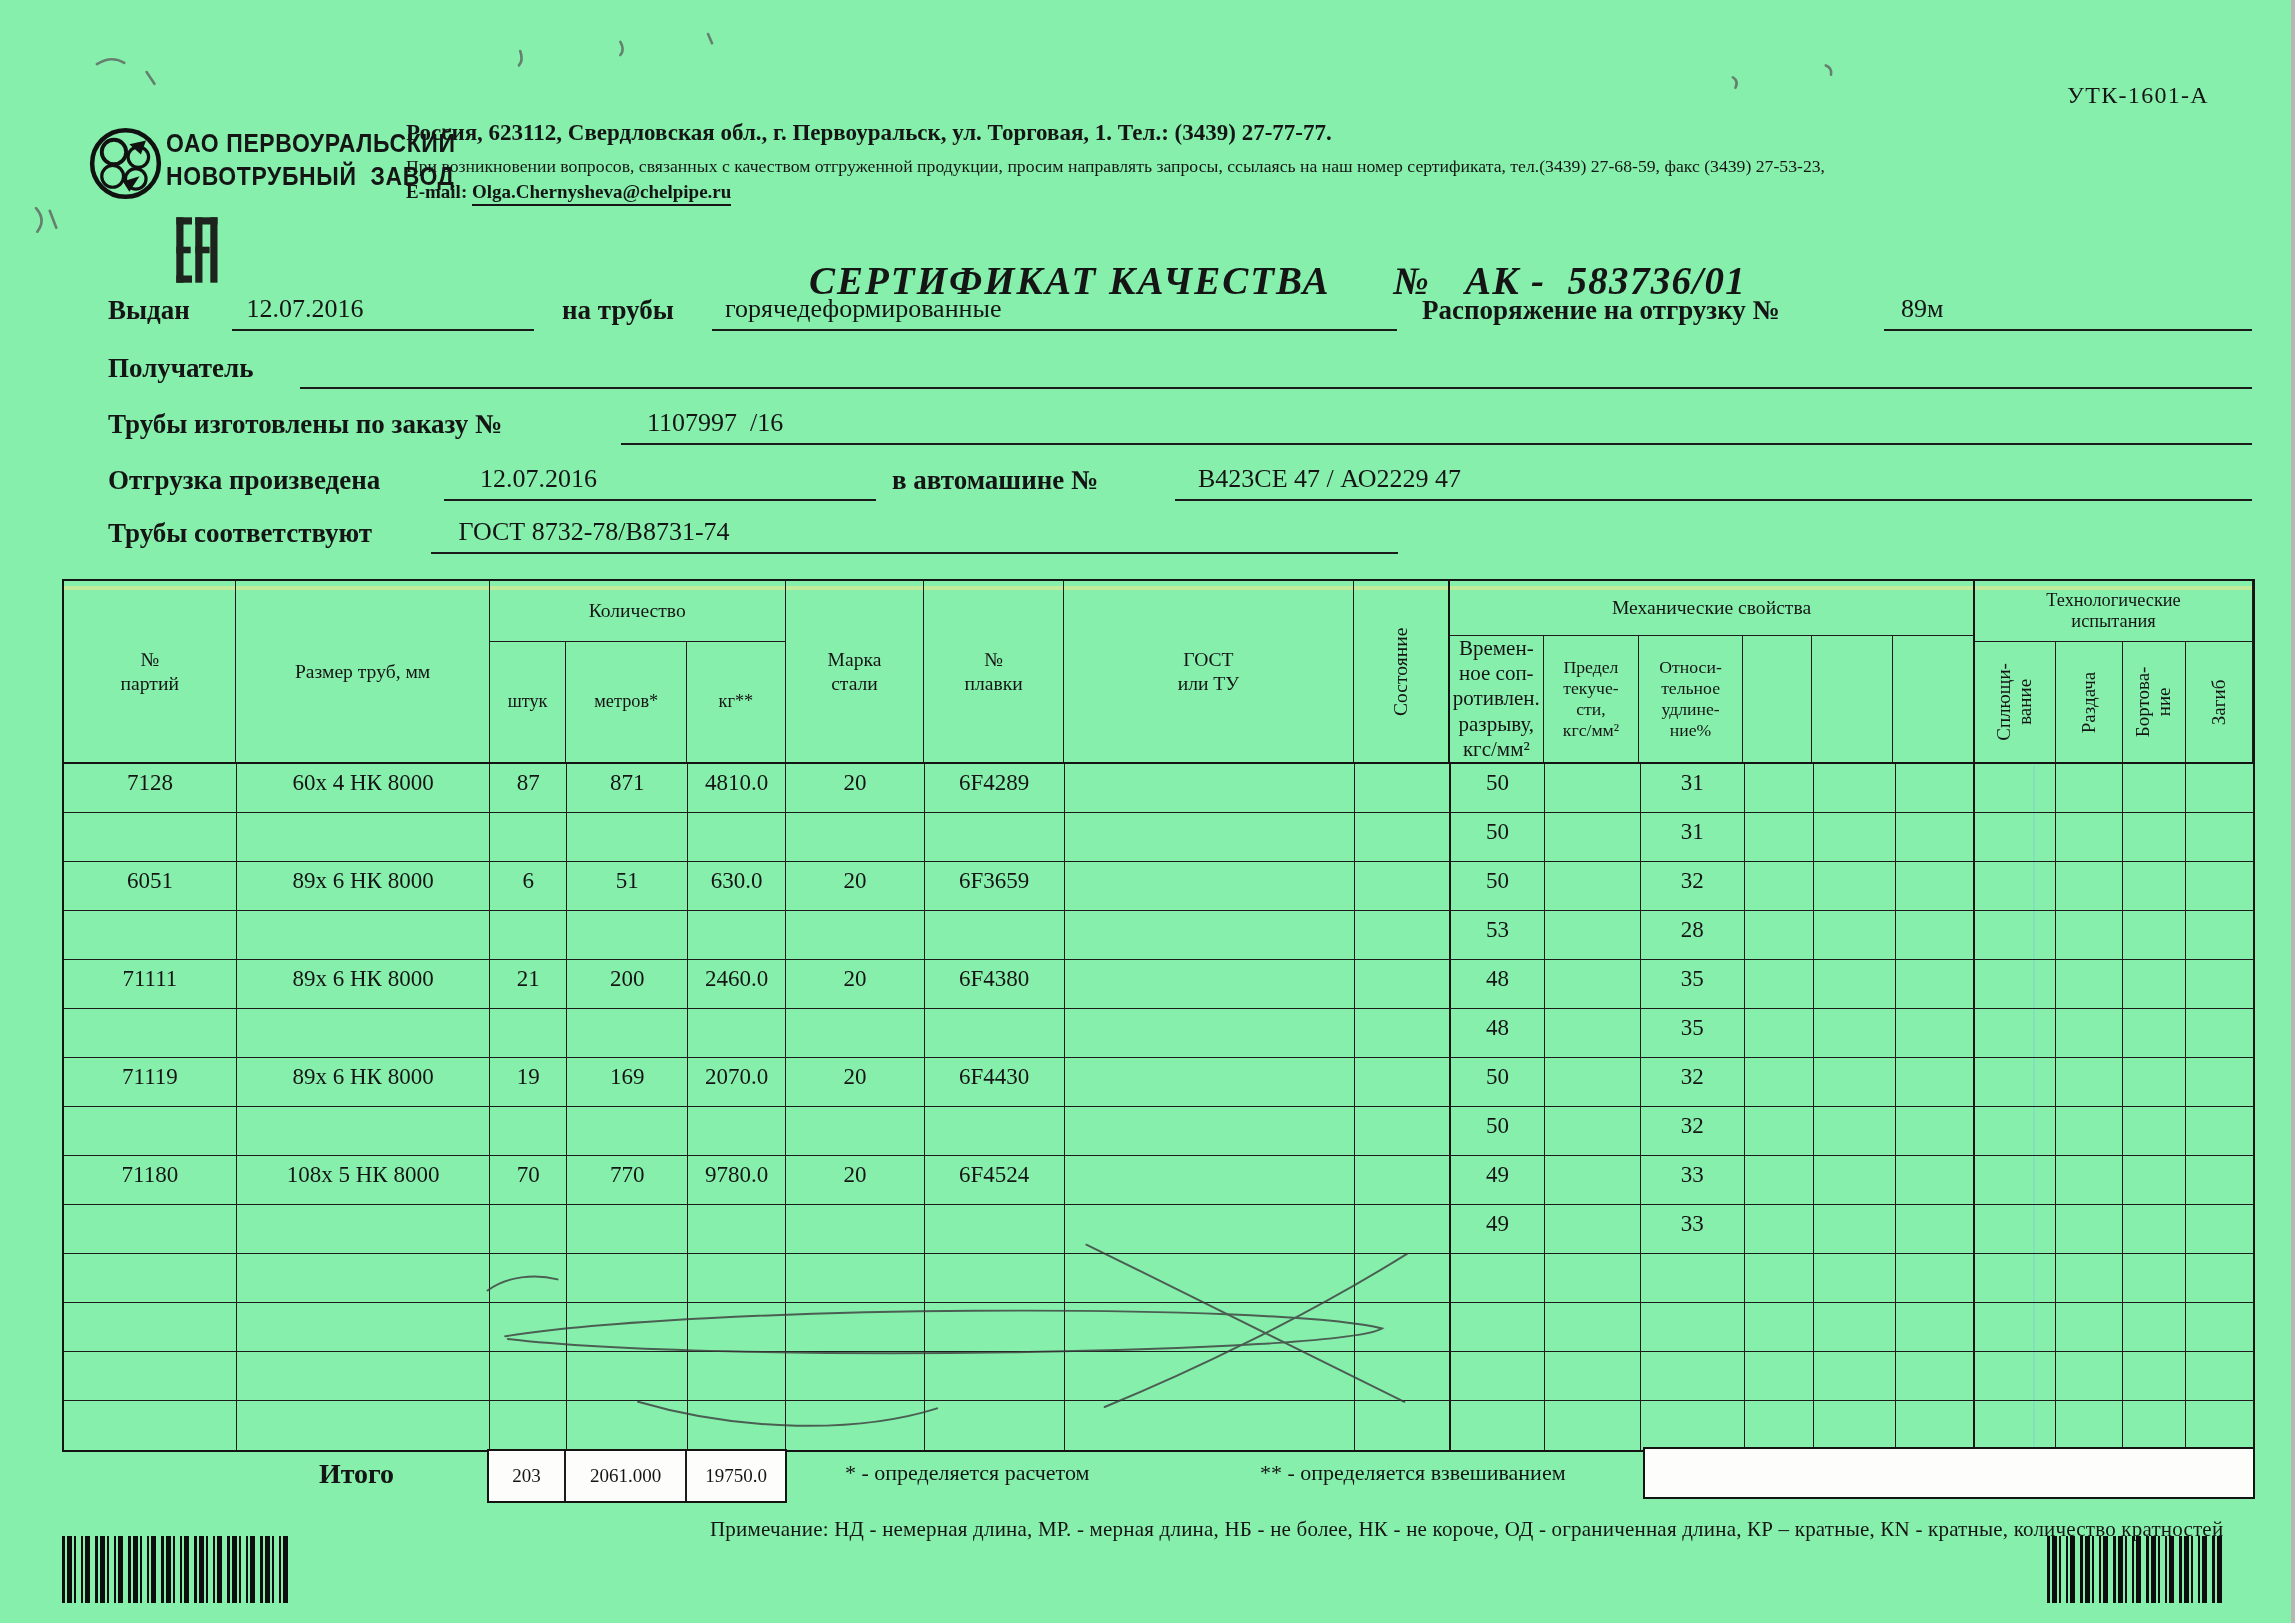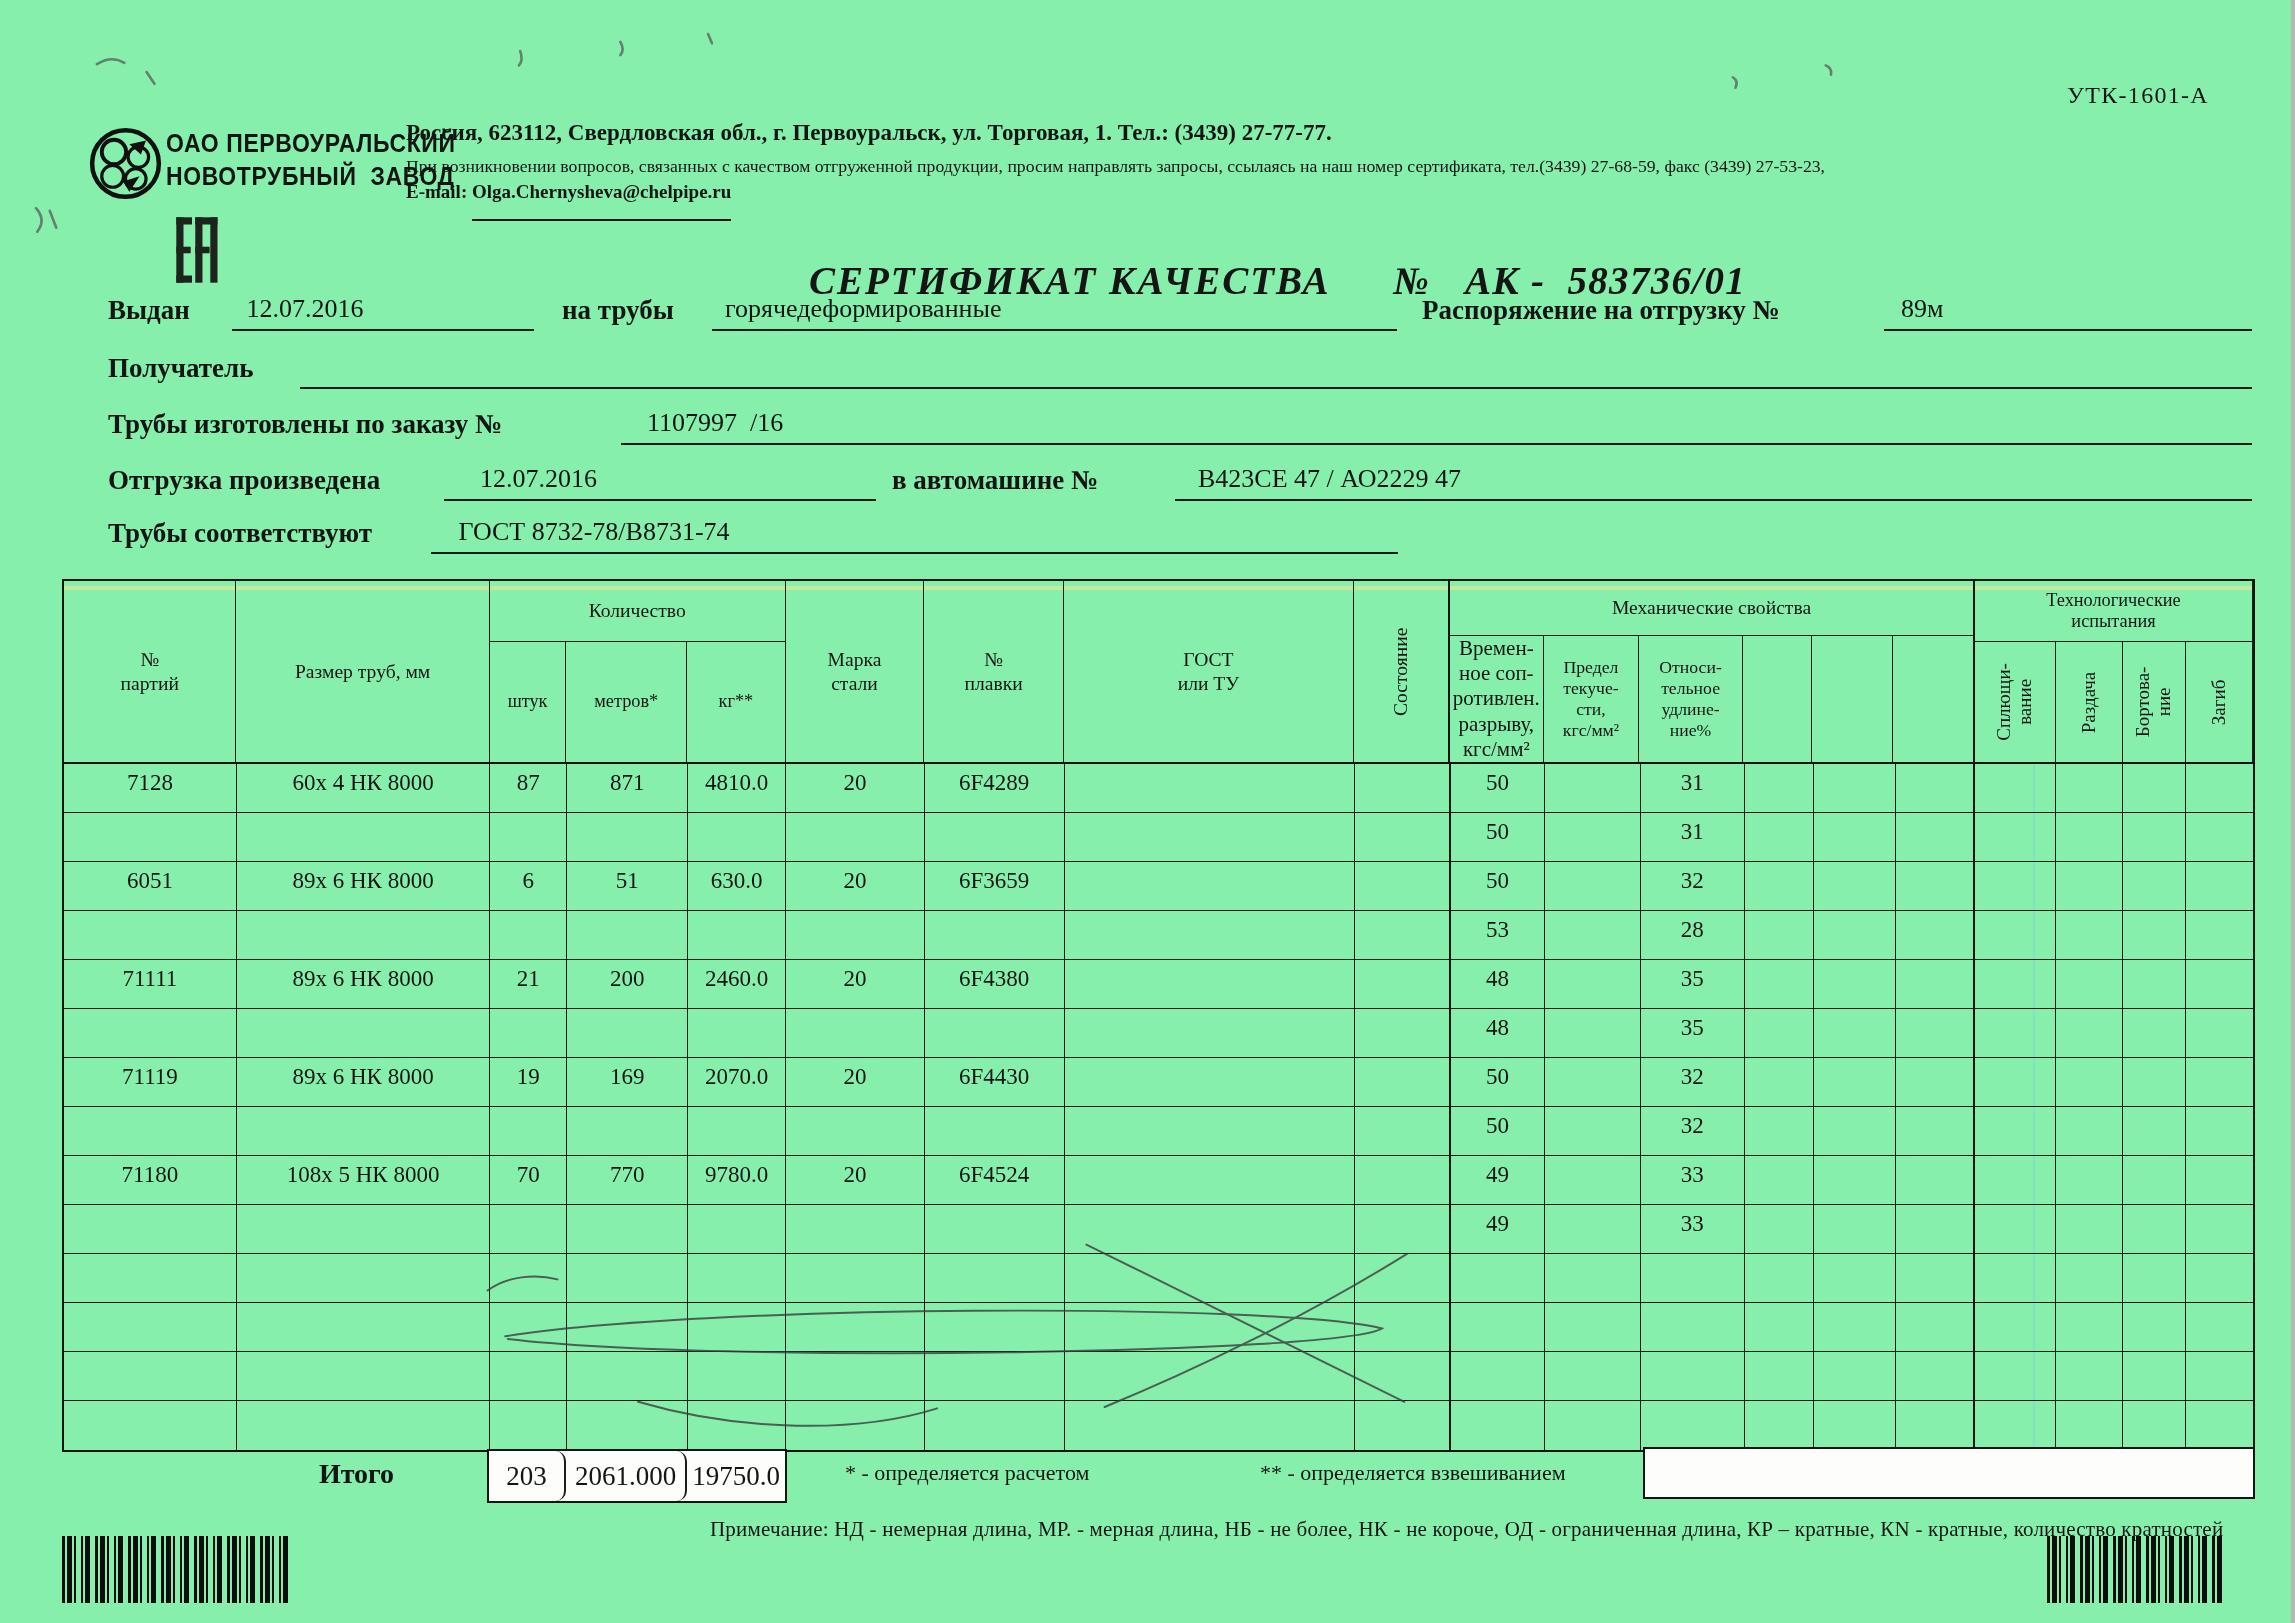--- a/index.html
+++ b/index.html
@@ -9,21 +9,21 @@
 
   
   .form-code{position:absolute;left:2067px;top:82px;font-size:24px;letter-spacing:1.3px;}
   .logo{position:absolute;left:87px;top:124px;width:77px;height:79px;}
   .company-name{position:absolute;left:166px;top:127px;font-family:"Liberation Sans",sans-serif;
         font-weight:bold;font-size:25.5px;line-height:33px;transform:scaleX(.9);transform-origin:left top;
         letter-spacing:0.7px;white-space:pre;}
   .addr1{position:absolute;left:406px;top:120px;font-size:23px;font-weight:bold;white-space:nowrap;}
   .addr2{position:absolute;left:406px;top:156px;font-size:17.7px;white-space:nowrap;}
   .addr3{position:absolute;left:406px;top:181px;font-size:19px;font-weight:bold;}
-  .addr3 .email{border-bottom:2.6px solid #161616;padding-bottom:17px;}
+  .addr3 .email{border-bottom:2.6px solid #161616;padding-bottom:2px;}
   .eac{position:absolute;left:175px;top:216px;width:51px;height:68px;}
 
   .title-row{position:absolute;left:0;top:226px;width:2295px;height:46px;
         font-size:39px;font-weight:bold;font-style:italic;margin-top:32px;}
   .title-name{position:absolute;left:809px;top:0;letter-spacing:2px;}
   .title-no{position:absolute;left:1393px;top:0;}
   .title-num{position:absolute;left:1465px;top:0;white-space:pre;letter-spacing:1.3px;}
 
   
   .frow{position:absolute;left:0;width:2295px;height:38px;}
@@ -60,21 +60,21 @@
   .trow:last-child{border-bottom:none;}
   .tcell{border-right:1.3px solid #1c1c1c;display:flex;justify-content:center;align-items:flex-start;
       padding-top:5.9px;font-size:23px;white-space:pre;}
   .tcell.thickR{border-right:2.6px solid #141414;}
 
   
   .totals{position:absolute;left:62px;top:1449px;width:2193px;height:59px;}
   .totals-label{position:absolute;left:229px;top:9.2px;width:131px;text-align:center;
       font-size:28px;font-weight:bold;}
   .totals-boxes{position:absolute;left:425px;top:0;height:54px;display:flex;border:2.6px solid #141414;background:#fdfdfb;}
-  .tb{display:flex;align-items:center;justify-content:center;font-size:27px;border-right:2px solid #1c1c1c;border-radius:10px;}
+  .tb{display:flex;align-items:center;justify-content:center;font-size:19px;border-right:2px solid #1c1c1c;}
   .fn{position:absolute;top:10.5px;font-size:22px;white-space:nowrap;}
   .fn1{left:783px;} .fn2{left:1162px;margin-left:36px;}
   .empty-box{position:absolute;left:1643px;top:1447px;width:612px;height:52px;border:2.6px solid #141414;background:#fdfdfb;}
 
   .note-line{position:absolute;left:710px;top:1517px;font-size:21px;white-space:nowrap;letter-spacing:0.2px;}
 
   
   .barcode{position:absolute;top:1536px;height:67px;
     background:repeating-linear-gradient(90deg,#0d0d0d 0 2.6px,transparent 2.6px 5.2px,#0d0d0d 5.2px 9.8px,
       transparent 9.8px 12.4px,#0d0d0d 12.4px 13.7px,transparent 13.7px 19px,#0d0d0d 19px 21px,

